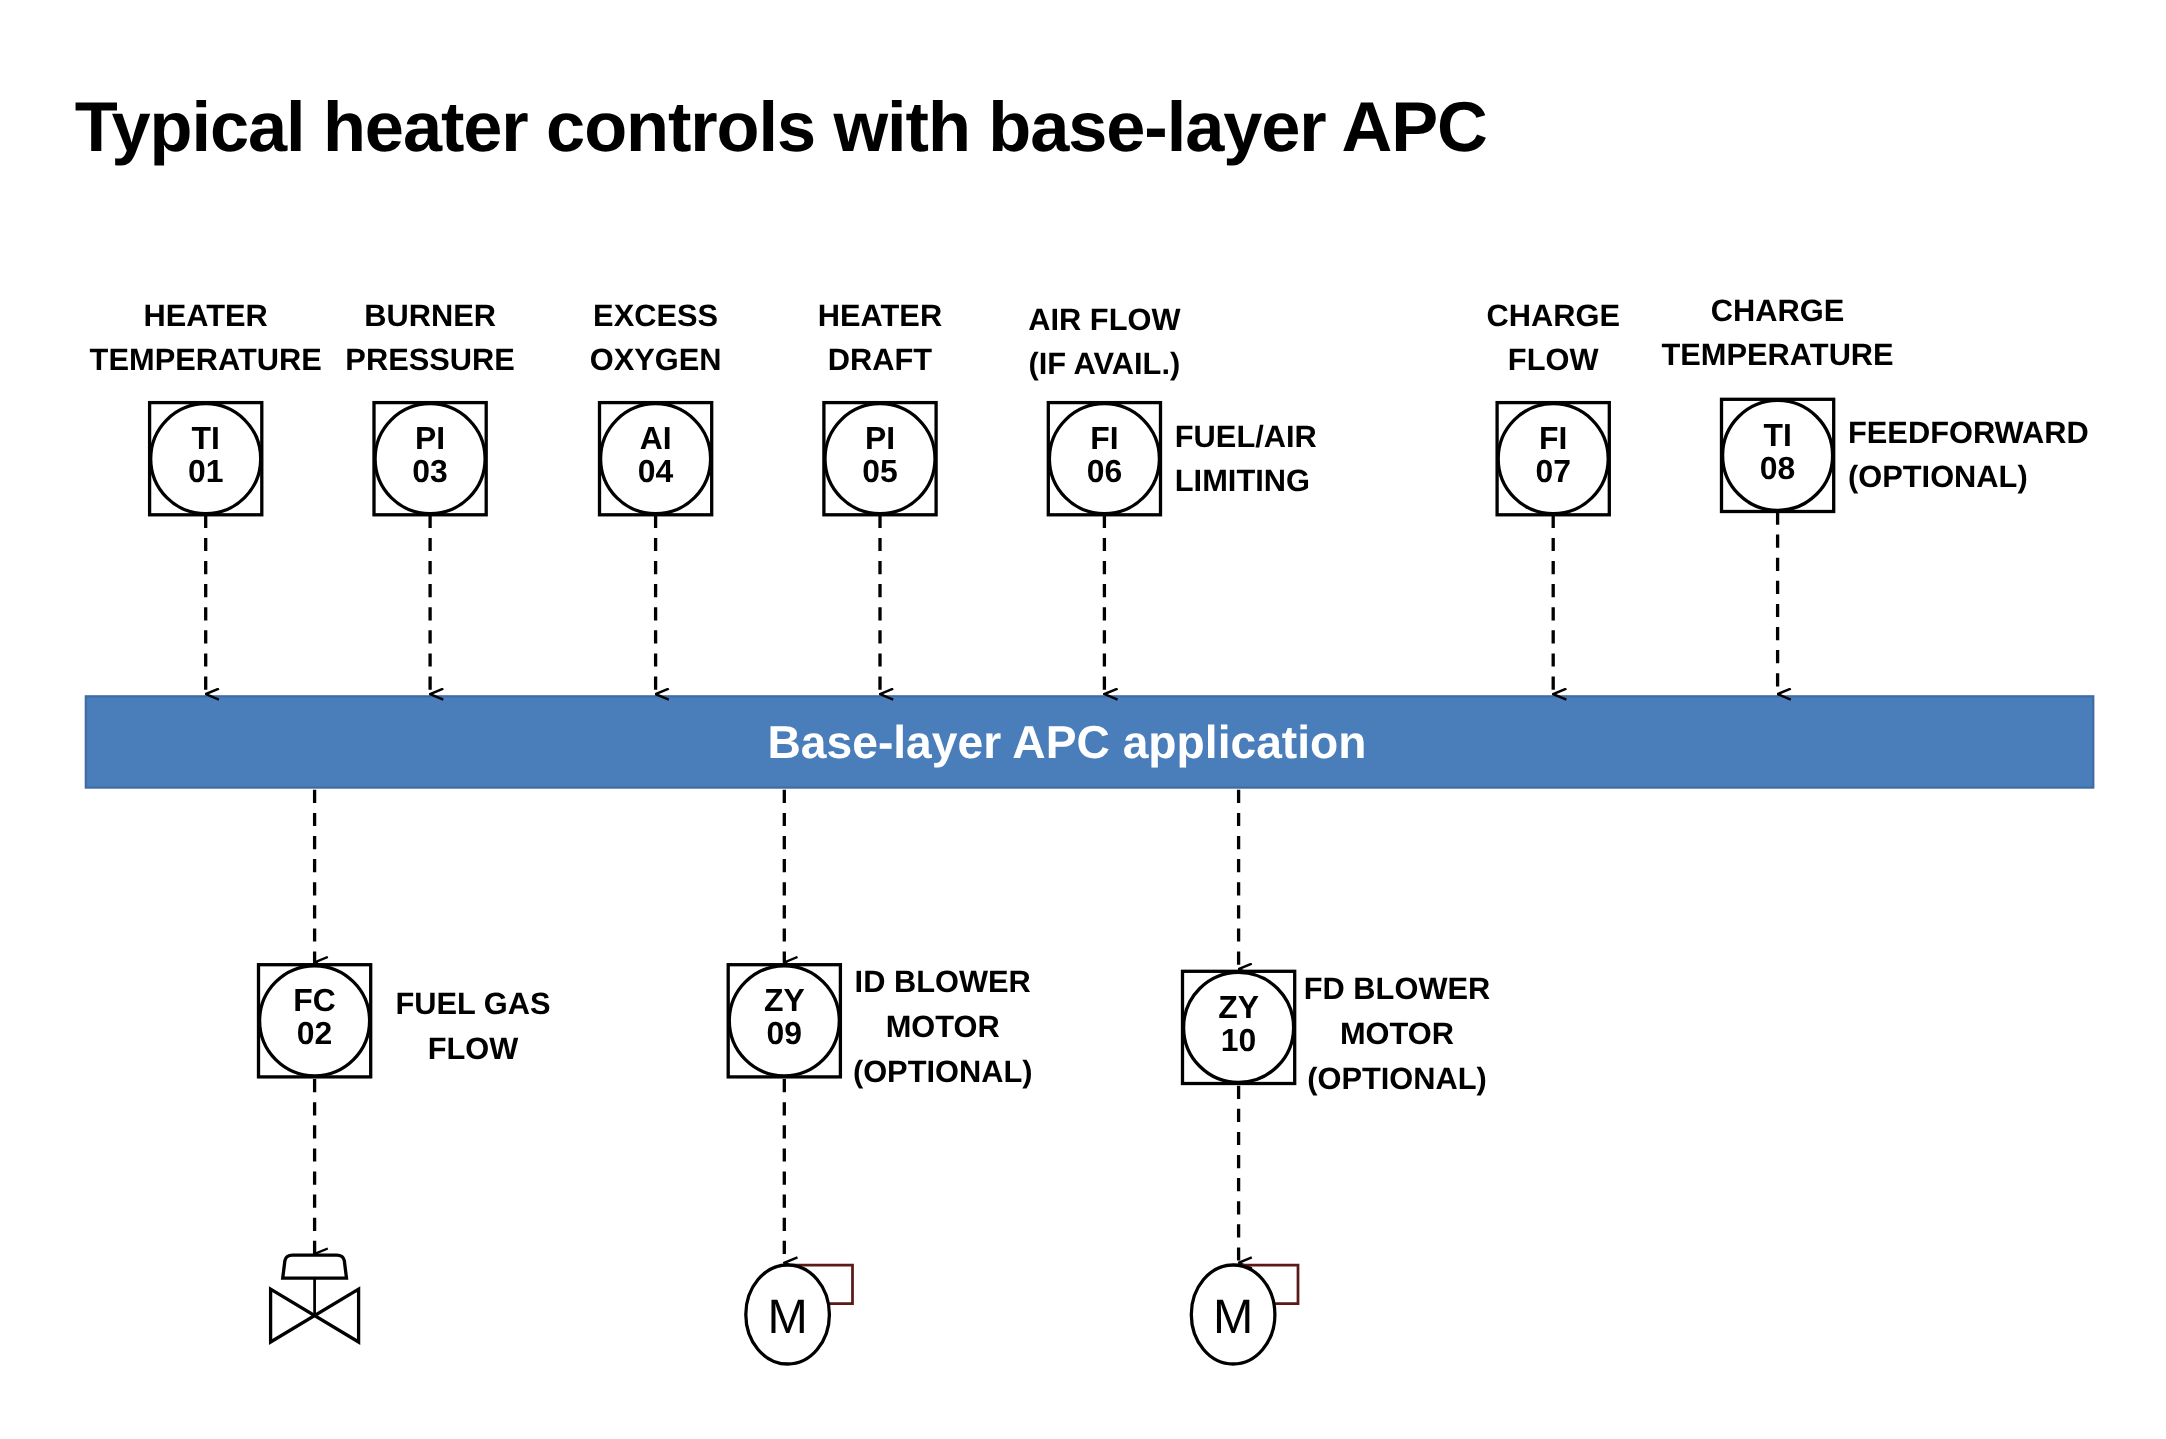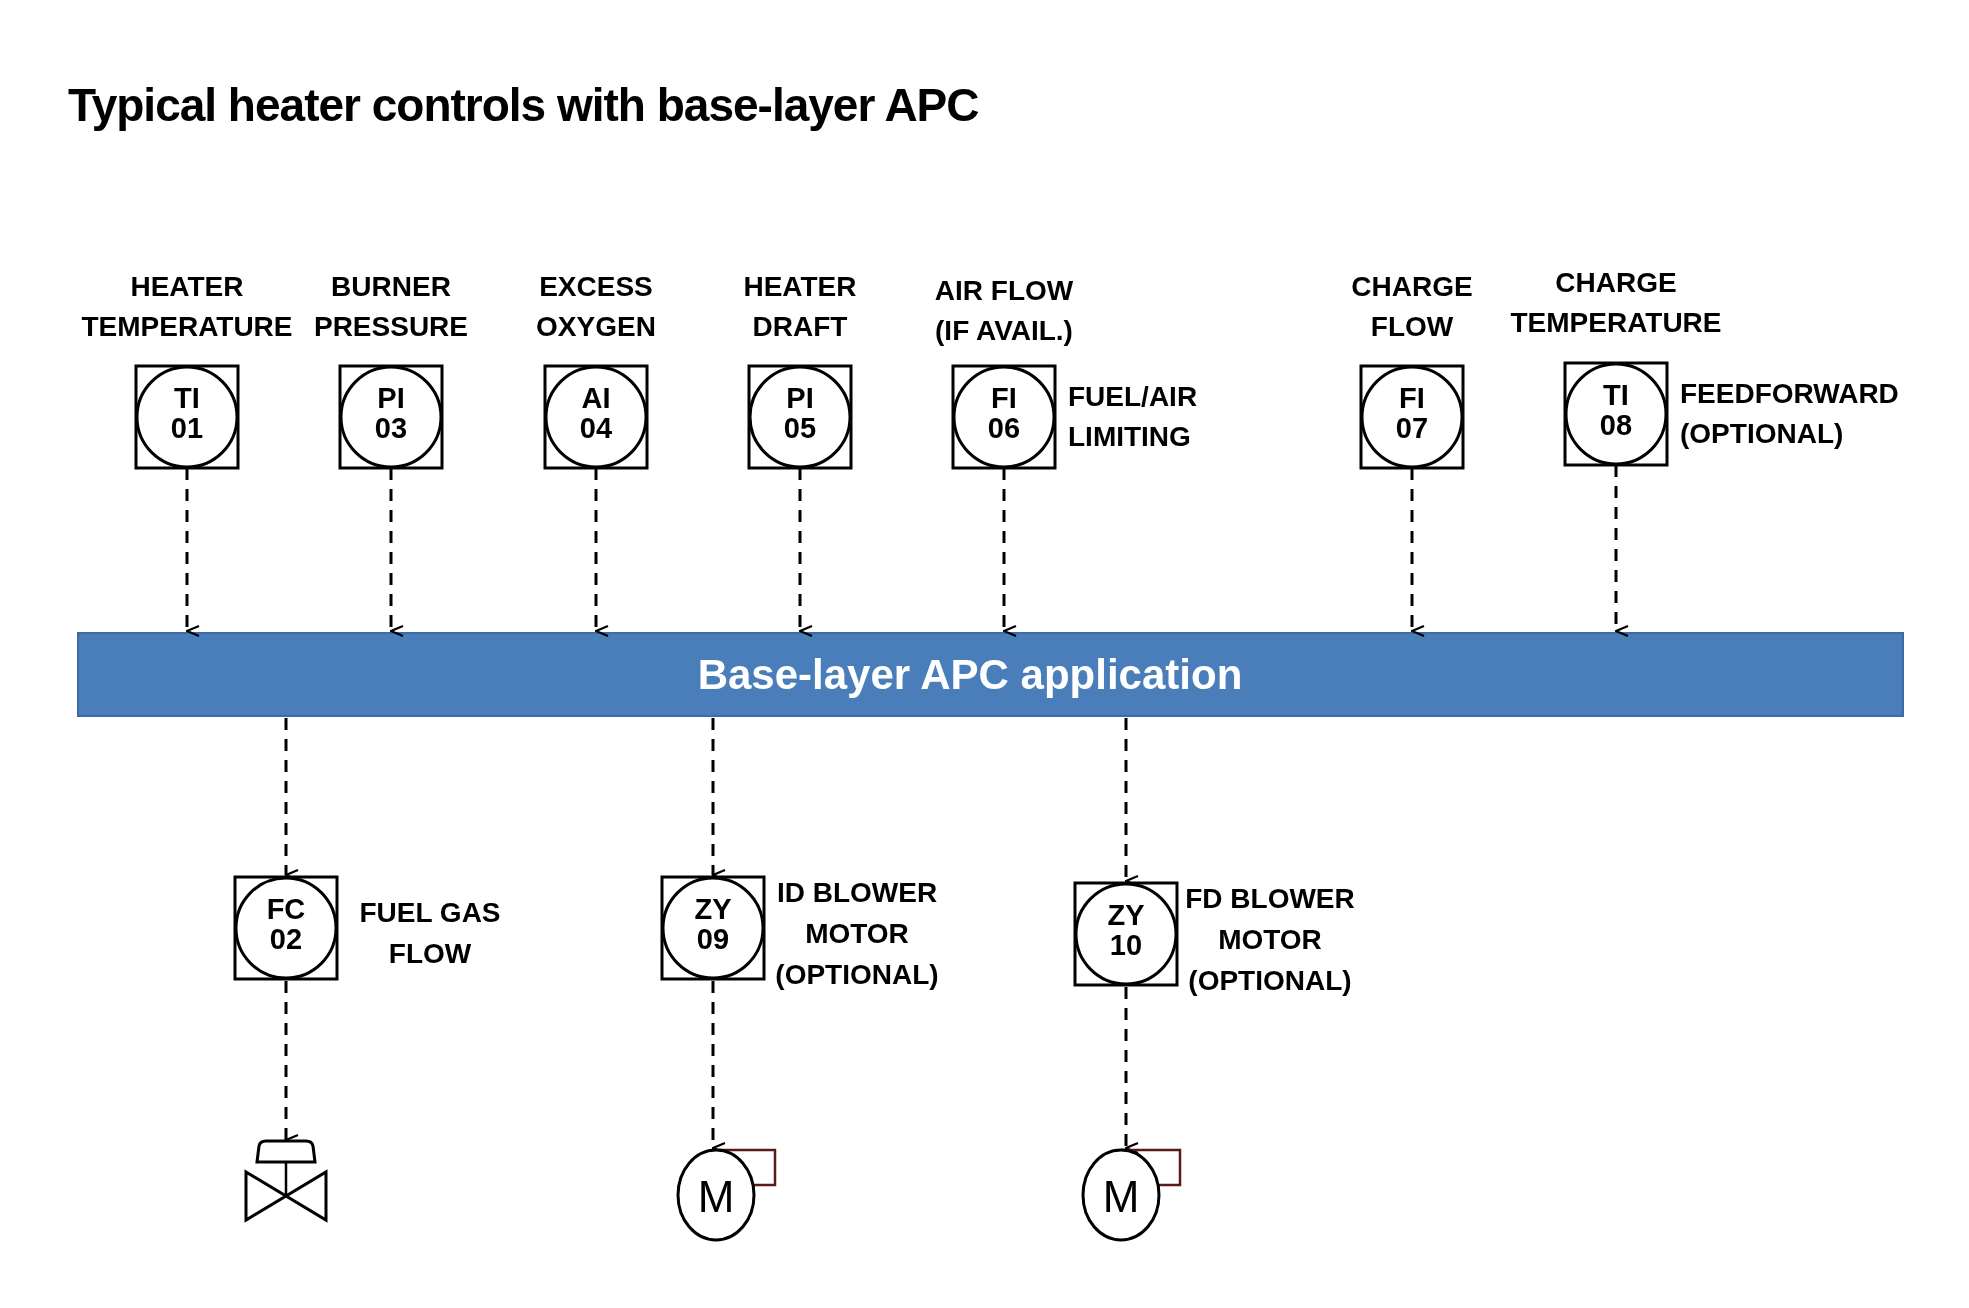--- a/index.html
+++ b/index.html
@@ -1,18 +1,18 @@
 <!DOCTYPE html>
 <html><head>
 <meta charset="utf-8">
 <style>
   html, body { margin:0; padding:0; background:#ffffff; }
   body { width:1969px; height:1308px; position:relative; overflow:hidden;
          font-family:"Liberation Sans", sans-serif; }
-  #title { position:absolute; left:68px; top:78px; font-size:46px; font-weight:bold;
+  #title { position:absolute; left:68px; top:78px; font-size:64px; font-weight:bold;
            color:#000; letter-spacing:-1px; white-space:nowrap; }
   svg#diagram { position:absolute; left:0; top:0; }
   .lbl { font-family:"Liberation Sans", sans-serif; font-weight:bold; font-size:28px; fill:#000; }
   .tag { font-family:"Liberation Sans", sans-serif; font-weight:bold; font-size:29px; fill:#000; }
   .bar-text { font-family:"Liberation Sans", sans-serif; font-weight:bold; font-size:42px; fill:#ffffff; }
   .motor-text { font-family:"Liberation Sans", sans-serif; font-size:44px; fill:#000; }
 </style>
 </head>
 <body>
 

